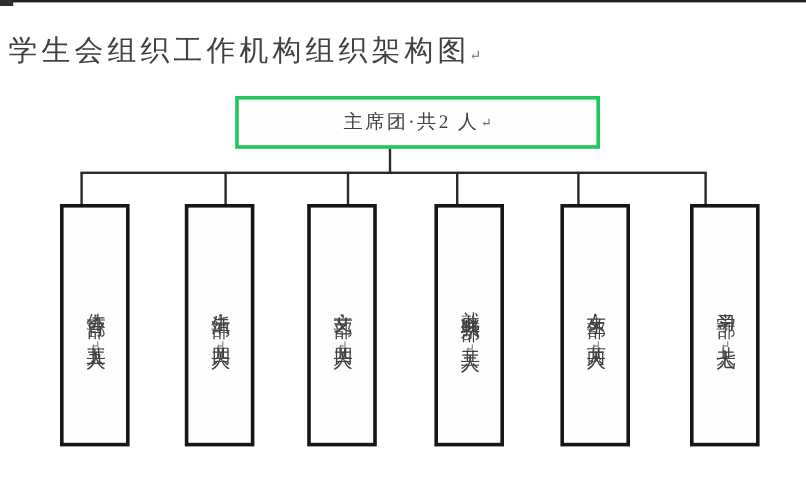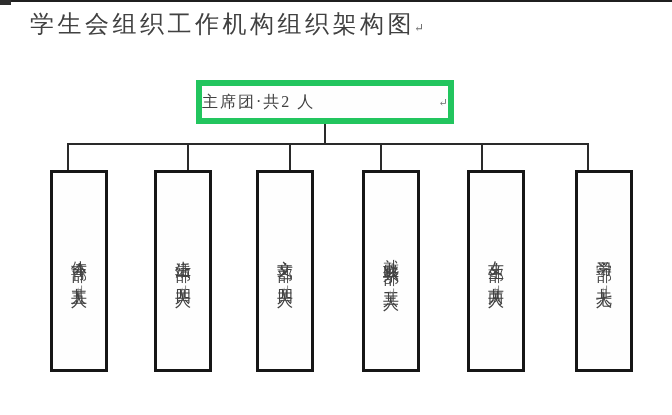--- a/index.html
+++ b/index.html
@@ -3,29 +3,29 @@
 <meta charset="utf-8">
 <style>
   html,body { margin:0; padding:0; background:#ffffff; }
   .page {
     position:relative; width:672px; height:415px; background:#ffffff;
     font-family:"Liberation Serif","DejaVu Serif",serif; overflow:hidden;
   }
   .top-rule { position:absolute; left:0; top:0; width:672px; height:2px; background:#1f1f1f; }
   .top-left-notch { position:absolute; left:0; top:0; width:11px; height:5px; background:#2e2e2e; }
 
-  .title-row { position:absolute; left:7px; top:8px; white-space:nowrap; color:#414141;margin-left:23px; }
+  .title-row { position:absolute; left:7px; top:26px; white-space:nowrap; color:#414141; }
   .title-text { font-size:24px; letter-spacing:3.5px; }
   .pmark { font-size:12px; color:#6e6e6e; }
   .title-mark { margin-left:-1px; }
 
   .root-box {
-    position:absolute; left:196px; top:80px; width:258px; height:44px;
-    box-sizing:border-box; border:6px solid #22c55e; background:#fefefe;
-    display:flex; align-items:center; justify-content:space-between;
+    position:absolute; left:196px; top:80px; width:304px; height:44px;
+    box-sizing:border-box; border:3px solid #22c55e; background:#fefefe;
+    display:flex; align-items:center; justify-content:center;
   }
   .root-label { font-size:16px; letter-spacing:2px; color:#414141; }
   .root-box .pmark { font-size:11px; margin-left:1px; }
 
   .conn { position:absolute; background:#2a2a2a; }
   .root-drop { left:324px; top:124px; width:1.5px; height:20px; }
   .h-rail    { left:67px;  top:143px; width:522px; height:1.5px; }
   .stub { top:144px; width:1.5px; height:27px; }
   .stub-1 { left:67px; }  .stub-2 { left:187px; } .stub-3 { left:289px; }
   .stub-4 { left:380px; } .stub-5 { left:481px; } .stub-6 { left:587px; }

